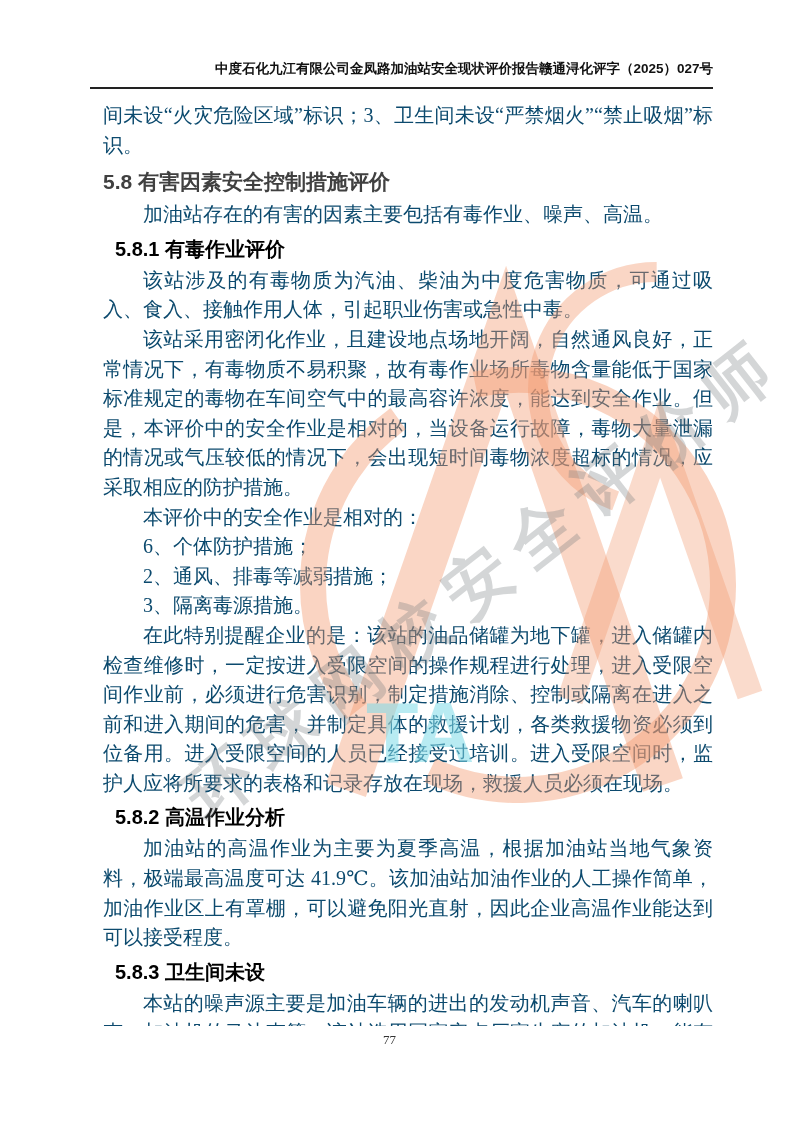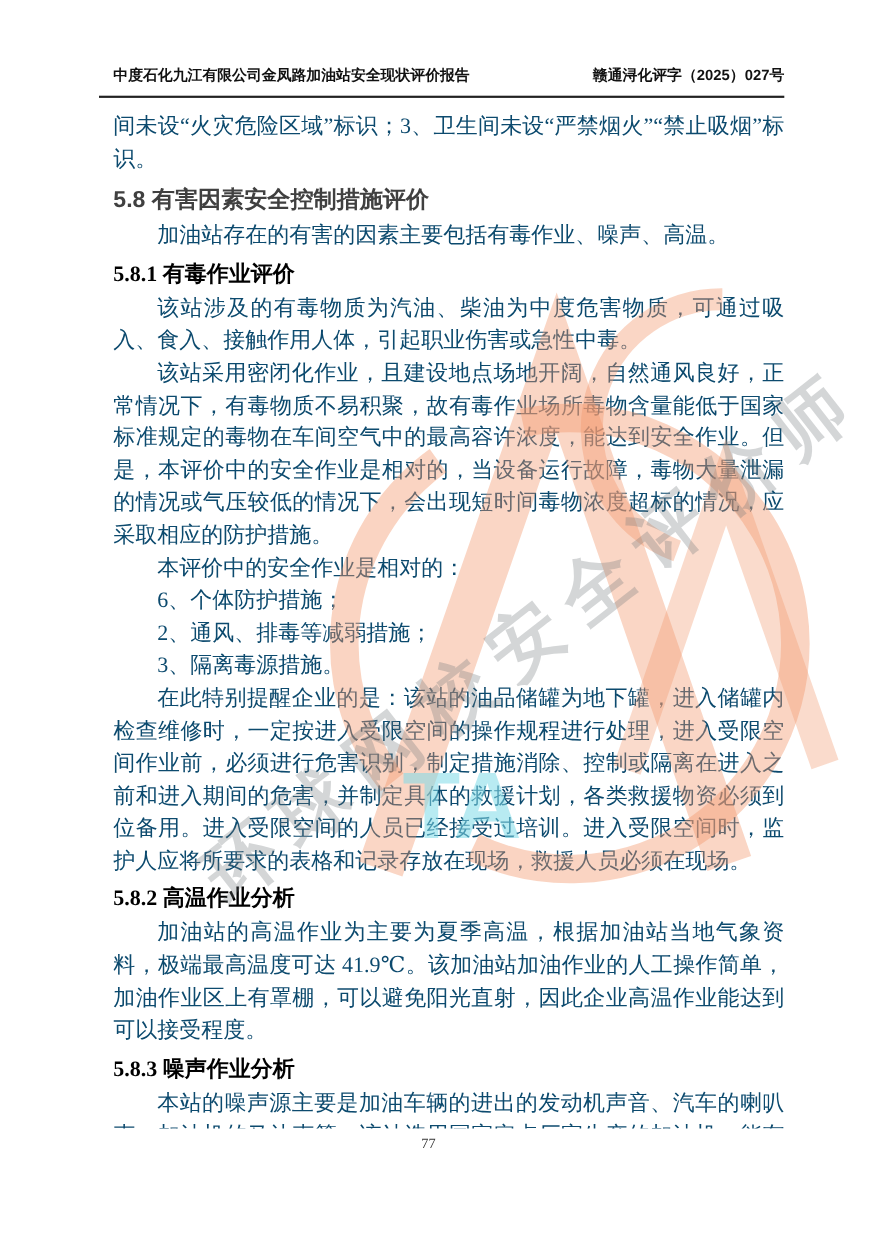--- a/index.html
+++ b/index.html
@@ -8,21 +8,21 @@
     width:793px;height:1122px;
     margin:0 auto;
     background:#ffffff;
     overflow:hidden;
     font-family:"Liberation Serif","DejaVu Serif",serif;
     color:#1c1c1c;
   }
   
   .header{
     position:absolute;left:103px;top:60px;width:610px;
-    display:flex;justify-content:space-between;align-items:flex-end;
+    display:flex;justify-content:flex-end;align-items:flex-end;
     font-family:"Liberation Sans","DejaVu Sans",sans-serif;
     font-weight:700;font-size:13.5px;color:#111;
     white-space:nowrap;
   }
   .header-rule{
     position:absolute;left:90px;top:87px;width:623px;height:0;
     border-top:2px solid #222;
   }
   
   .doc-body{
@@ -35,22 +35,22 @@
     text-align:justify;
     color:#0c4a6e;
   }
   .doc-body p.indent{text-indent:2em;}
   .doc-body h2{
     margin:7px 0 3px 0;
     font-family:"Liberation Sans","DejaVu Sans",sans-serif;
     font-size:21px;line-height:30px;font-weight:700;color:#404040;
   }
   .doc-body h3{
-    margin:4px 0 2px 0;
-    font-family:Liberation Serif, serif;
+    margin:4px 0 2px 12px;
+    font-family:Liberation Sans, sans-serif;
     font-size:20px;line-height:30px;font-weight:700;color:#000;
   }
   
   .footer{
     position:absolute;left:0;top:1032px;width:779px;
     text-align:center;font-size:13px;color:#333;
   }
   
   .watermark{
     position:absolute;inset:0;z-index:2;pointer-events:none;margin-left:48px;
@@ -98,21 +98,21 @@
       <h3>5.8.1 有毒作业评价</h3>
       <p class="indent">该站涉及的有毒物质为汽油、柴油为中度危害物质，可通过吸入、食入、接触作用人体，引起职业伤害或急性中毒。</p>
       <p class="indent">该站采用密闭化作业，且建设地点场地开阔，自然通风良好，正常情况下，有毒物质不易积聚，故有毒作业场所毒物含量能低于国家标准规定的毒物在车间空气中的最高容许浓度，能达到安全作业。但是，本评价中的安全作业是相对的，当设备运行故障，毒物大量泄漏的情况或气压较低的情况下，会出现短时间毒物浓度超标的情况，应采取相应的防护措施。</p>
       <p class="indent">本评价中的安全作业是相对的：</p>
       <p class="indent">6、个体防护措施；</p>
       <p class="indent">2、通风、排毒等减弱措施；</p>
       <p class="indent">3、隔离毒源措施。</p>
       <p class="indent">在此特别提醒企业的是：该站的油品储罐为地下罐，进入储罐内检查维修时，一定按进入受限空间的操作规程进行处理，进入受限空间作业前，必须进行危害识别，制定措施消除、控制或隔离在进入之前和进入期间的危害，并制定具体的救援计划，各类救援物资必须到位备用。进入受限空间的人员已经接受过培训。进入受限空间时，监护人应将所要求的表格和记录存放在现场，救援人员必须在现场。</p>
       <h3>5.8.2 高温作业分析</h3>
       <p class="indent">加油站的高温作业为主要为夏季高温，根据加油站当地气象资料，极端最高温度可达 41.9℃。该加油站加油作业的人工操作简单，加油作业区上有罩棚，可以避免阳光直射，因此企业高温作业能达到可以接受程度。</p>
-      <h3>5.8.3 噪声作业分析</h3>
+      <h3>5.8.3 卫生间未设</h3>
       <p class="indent">本站的噪声源主要是加油车辆的进出的发动机声音、汽车的喇叭声、加油机的马达声等。该站选用国家定点厂家生产的加油机，能有效地减少噪声源，汽车的发动机音、喇叭声则采取停车加油和站内禁鸣喇叭等措施，作业</p>
     </div>
 
   <div class="footer">
     <span>77</span>
   </div>
 
 </div>
 
 </body></html>

